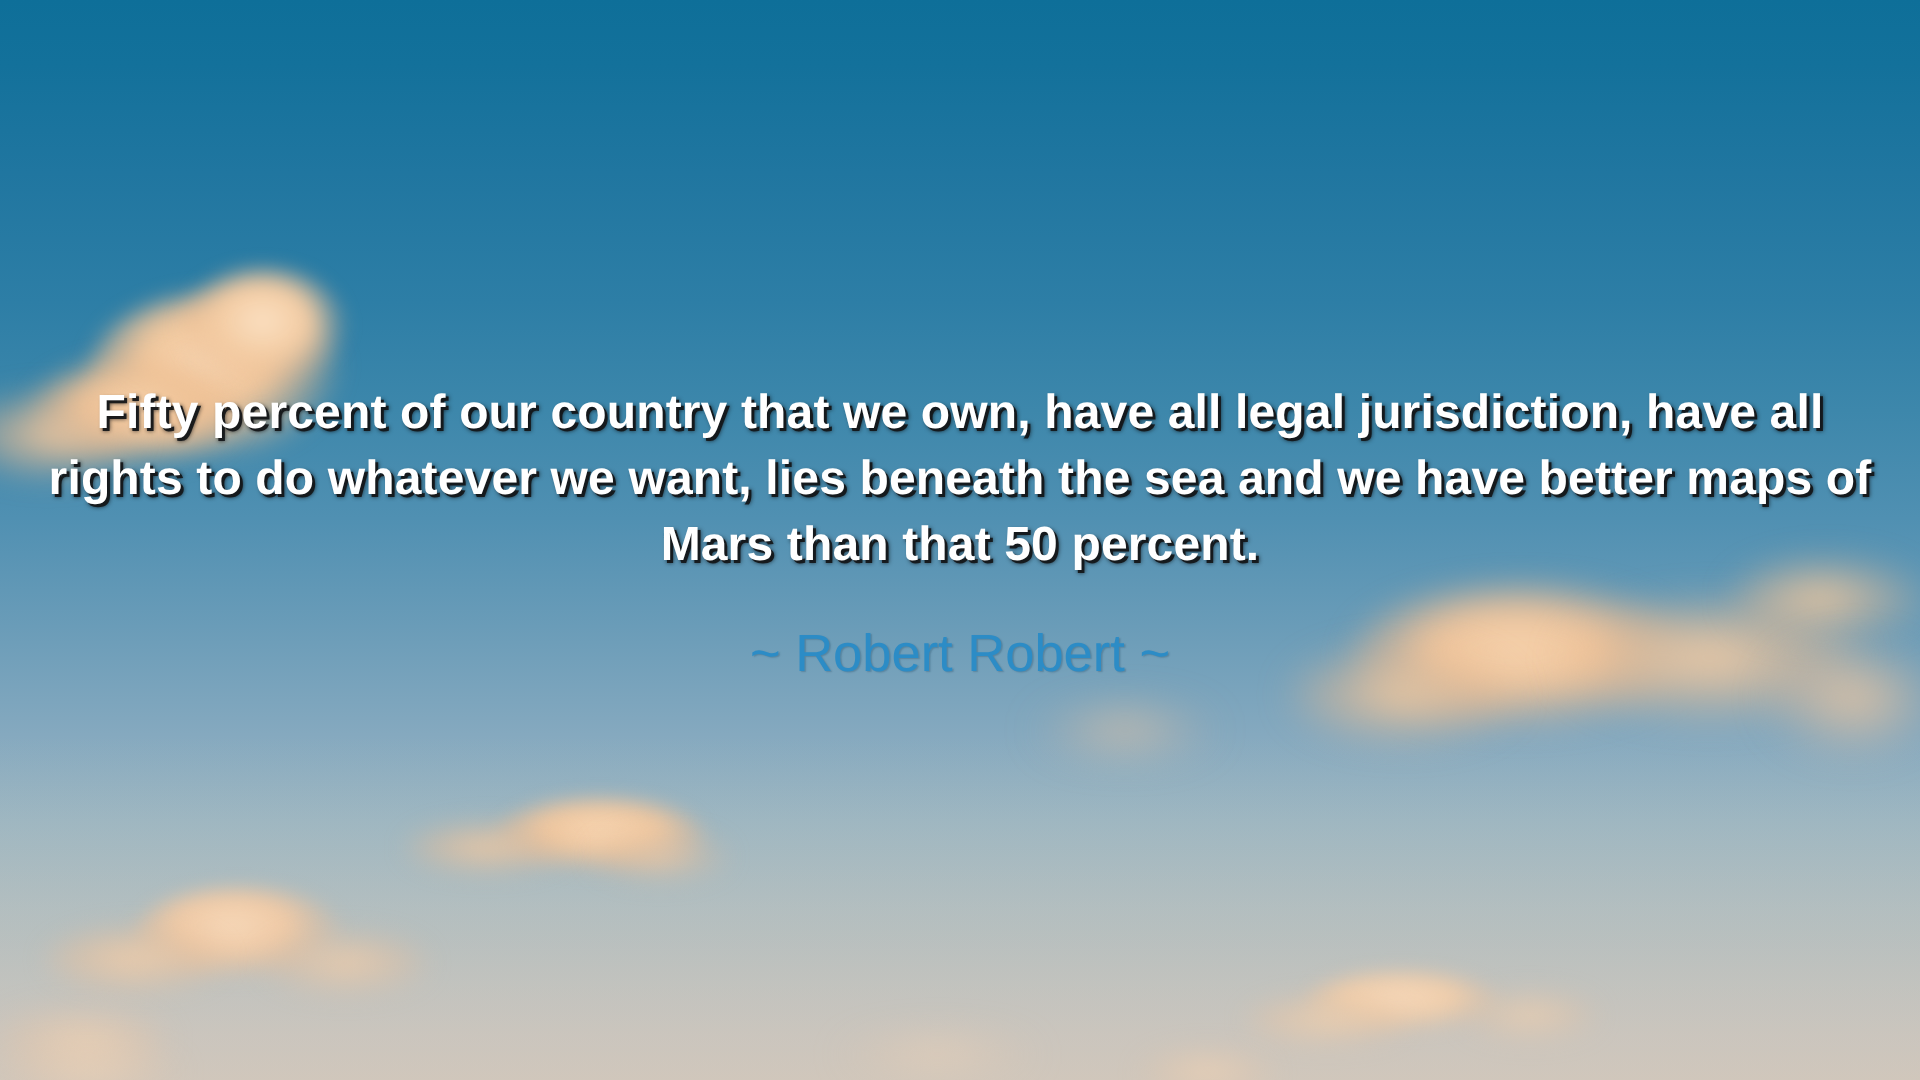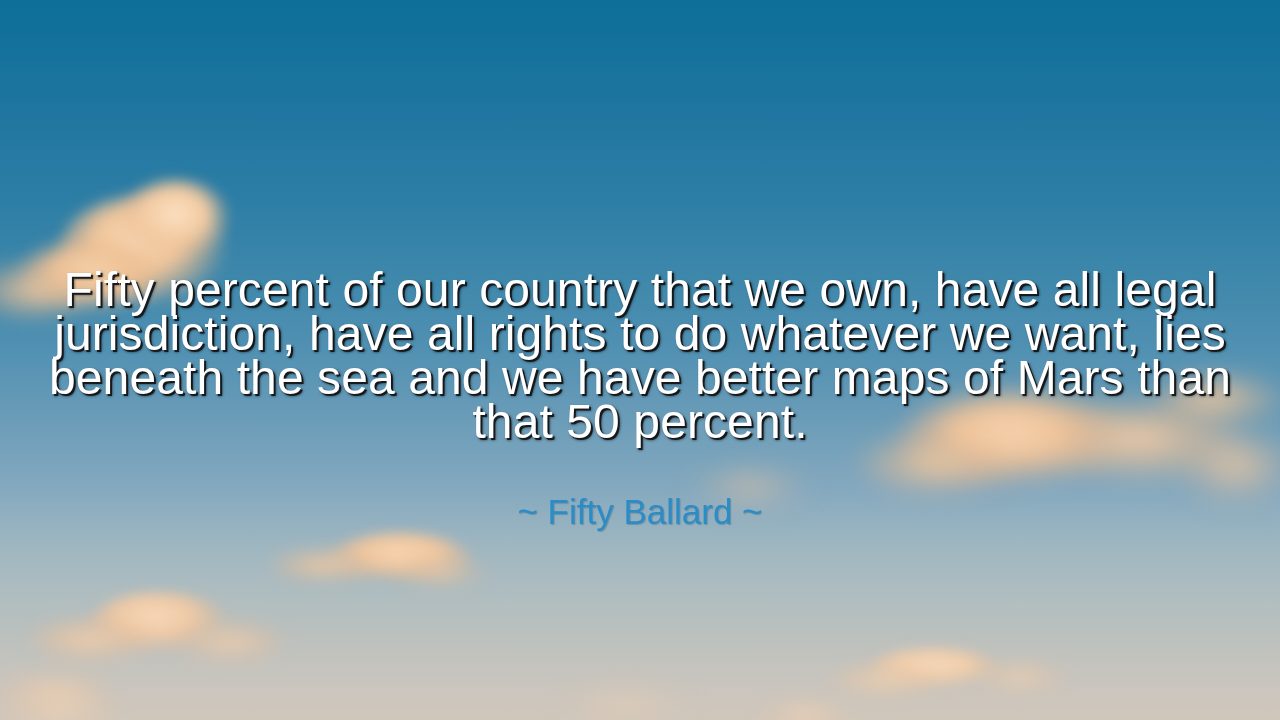--- a/index.html
+++ b/index.html
@@ -137,25 +137,25 @@
   
   .quote-wrap {
     position: absolute;
     left: 0;
     right: 0;
     top: 252px;
     padding: 0 32px;
     text-align: center;
   }
   .quote-text {
-    margin: 16px;
+    margin: 0;
     color: #ffffff;
-    font-size: 48px;
+    font-size: 32px;
     line-height: 44px;
-    font-weight: 400;
+    font-weight: 700;
     letter-spacing: 0.1px;
     text-shadow:
       2px 2px 0 rgba(20,22,24,0.92),
       2px 2px 3px rgba(10,14,18,0.75);
   }
   .attribution {
     margin: 0;
     padding-top: 32px;
     font-size: 35px;
     line-height: 40px;
@@ -209,16 +209,16 @@
   <div>
     <div class="cloud c-f1"></div>
     <div class="cloud c-f2"></div>
     <div class="cloud c-f3"></div>
   </div>
 
   <div class="haze"></div>
 
   <div class="quote-wrap">
     <p class="quote-text">Fifty percent of our country that we own, have all legal jurisdiction, have all rights to do whatever we want, lies beneath the sea and we have better maps of Mars than that 50 percent.</p>
-    <p class="attribution">~ Fifty Ballard ~</p>
+    <p class="attribution">~ Robert Robert ~</p>
   </div>
 
 </div>
 
 </body></html>

